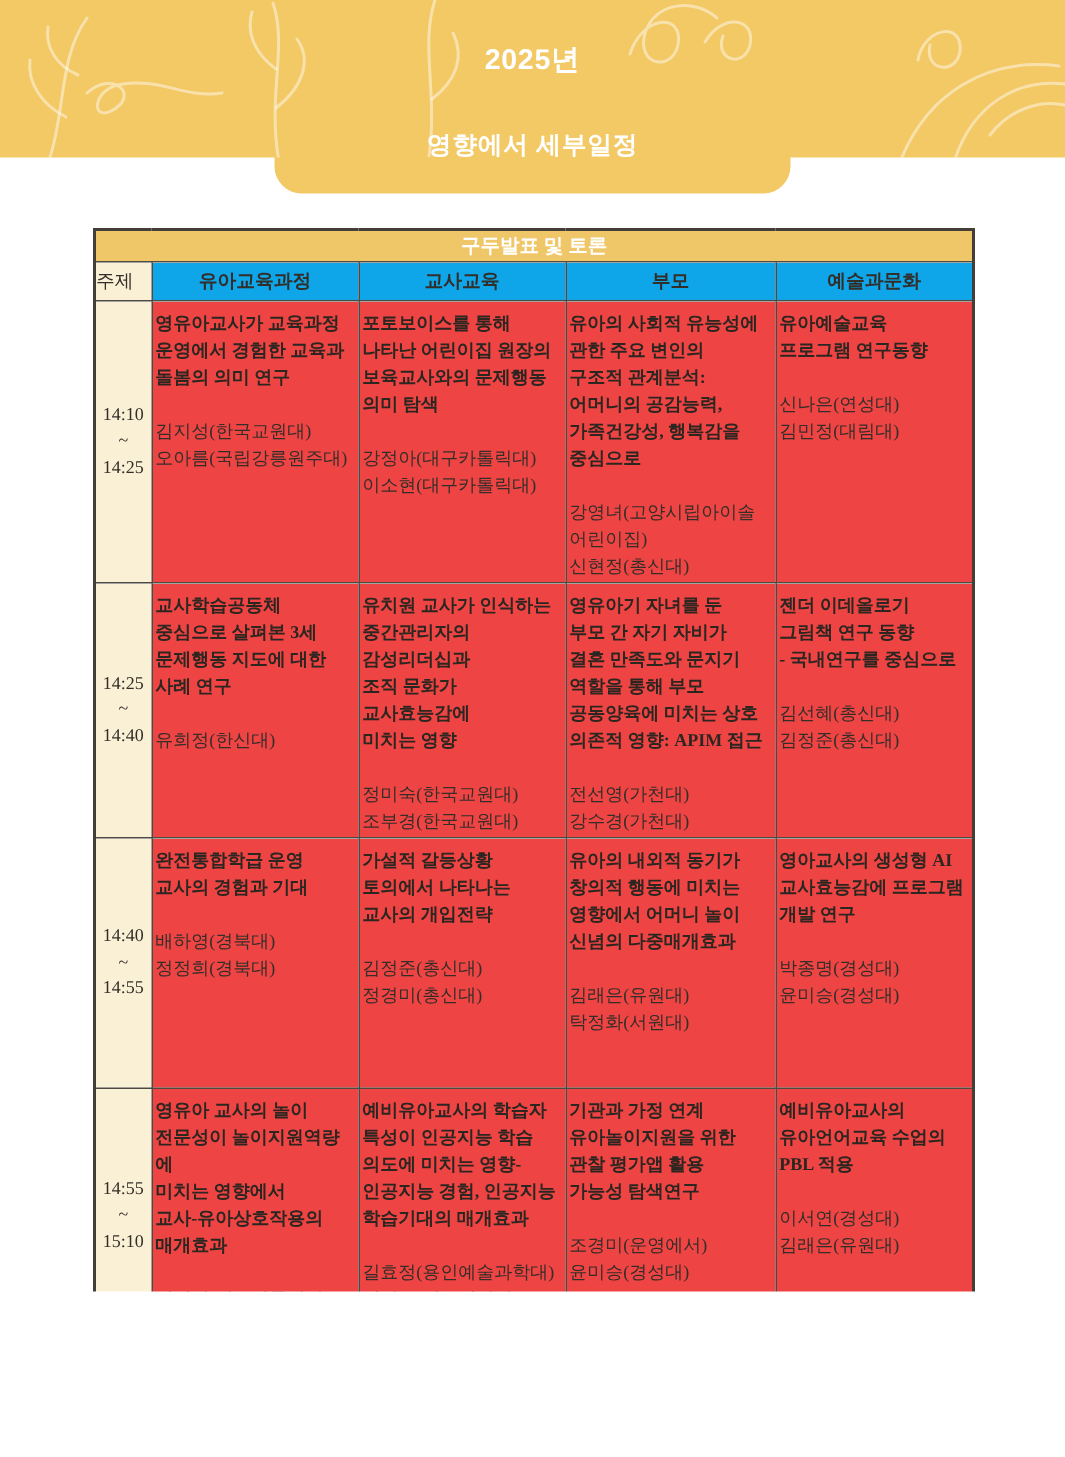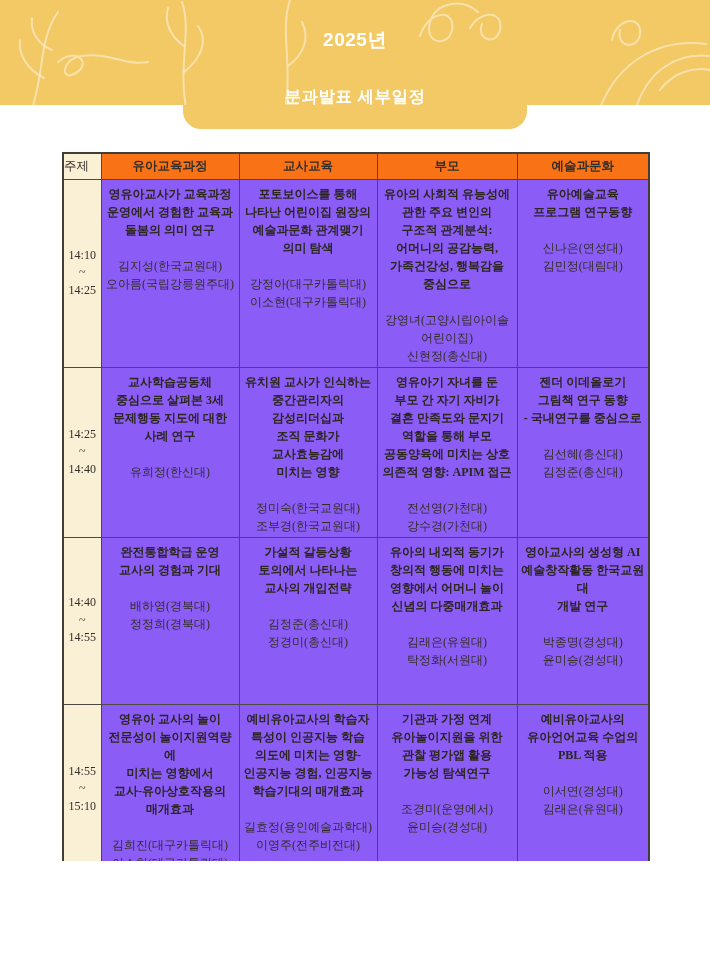--- a/index.html
+++ b/index.html
@@ -41,29 +41,29 @@
   .schedule-table { border: 2px solid #433f38; }
   td.caption {
     background: #efc768; color: #ffffff; text-align: center;
     font-weight: bold; font-size: 13px; height: 21px;
   }
   th.rowlabel {
     background: #faf0d6; font-weight: normal; font-size: 12.5px;
     text-align: left; width: 38px;
   }
   td.gold {
-    background: #f97316; text-align: center; font-weight: bold;
+    background: #0ea5e9; text-align: center; font-weight: bold;
     font-size: 12.5px; height: 26px;
   }
   td.time {
     background: #faf0d6; text-align: center; vertical-align: middle;
     font-size: 12px; white-space: pre-line; line-height: 1.45; margin-left: 34px;
   }
   td.content {
-    background: #8b5cf6; text-align: center; vertical-align: top;
+    background: #ef4444; vertical-align: top;
     padding: 5px 2px 2px 2px;
   }
   .p-title {
     font-weight: bold; font-size: 12px; line-height: 18px;
     white-space: pre-line; color: #2b2620;
   }
   .p-authors {
     font-size: 12px; line-height: 18px; margin-top: 18px;
     white-space: pre-line; color: #332e28;
   }
@@ -104,33 +104,36 @@
         <path d="M288,66 C304,54 310,38 302,22"></path>
         <path d="M420,36 c8,-26 36,-28 32,-6 c-4,18 -28,14 -22,-8 c6,-20 32,-24 48,-10"></path>
         <path d="M470,28 c12,-20 34,-16 30,2 c-4,16 -24,10 -18,-6"></path>
         <path d="M600,108 C618,62 658,38 706,44"></path>
         <path d="M636,108 C648,70 678,52 710,56"></path>
         <path d="M612,40 c4,-22 30,-26 28,-6 c-2,16 -24,14 -20,-4"></path>
         <path d="M660,90 C672,74 692,66 710,70"></path>
       </g>
     </svg>
     <div class="banner-title t-line1">2025년</div>
-    <div class="banner-title t-sub">분과발표 세부일정</div>
+    <div class="banner-title t-sub">영향에서 세부일정</div>
   </div>
   <div class="banner-tab"></div>
 
   <table class="schedule-table">
     <colgroup>
       <col style="width:38px">
         <col style="width:138px">
         <col style="width:138px">
       <col style="width:140px">
         <col style="width:132px">
     </colgroup>
     <tbody>
+        <tr>
+      <td class="caption" colspan="5">구두발표 및 토론</td>
+    </tr>
     <tr>
       <th class="rowlabel">주제</th>
       <td class="gold">유아교육과정</td>
       <td class="gold">교사교육</td>
       <td class="gold">부모</td>
       <td class="gold">예술과문화</td>
     </tr>
 
     <tr style="height:183px">
       <td class="time">14:10
@@ -139,21 +142,21 @@
       <td class="content">
         <div class="p-title">영유아교사가 교육과정
 운영에서 경험한 교육과
 돌봄의 의미 연구</div>
         <div class="p-authors">김지성(한국교원대)
 오아름(국립강릉원주대)</div>
       </td>
       <td class="content">
         <div class="p-title">포토보이스를 통해
 나타난 어린이집 원장의
-예술과문화 관계맺기
+보육교사와의 문제행동
 의미 탐색</div>
         <div class="p-authors">강정아(대구카톨릭대)
 이소현(대구카톨릭대)</div>
       </td>
       <td class="content">
         <div class="p-title">유아의 사회적 유능성에
 관한 주요 변인의
 구조적 관계분석:
 어머니의 공감능력,
 가족건강성, 행복감을
@@ -230,21 +233,21 @@
       <td class="content">
         <div class="p-title">유아의 내외적 동기가
 창의적 행동에 미치는
 영향에서 어머니 놀이
 신념의 다중매개효과</div>
         <div class="p-authors">김래은(유원대)
 탁정화(서원대)</div>
       </td>
       <td class="content">
         <div class="p-title">영아교사의 생성형 AI
-예술창작활동 한국교원대
+교사효능감에 프로그램
 개발 연구</div>
         <div class="p-authors">박종명(경성대)
 윤미승(경성대)</div>
       </td>
     </tr>
 
     <tr style="height:157px">
       <td class="time">14:55
 ~
 15:10</td>

